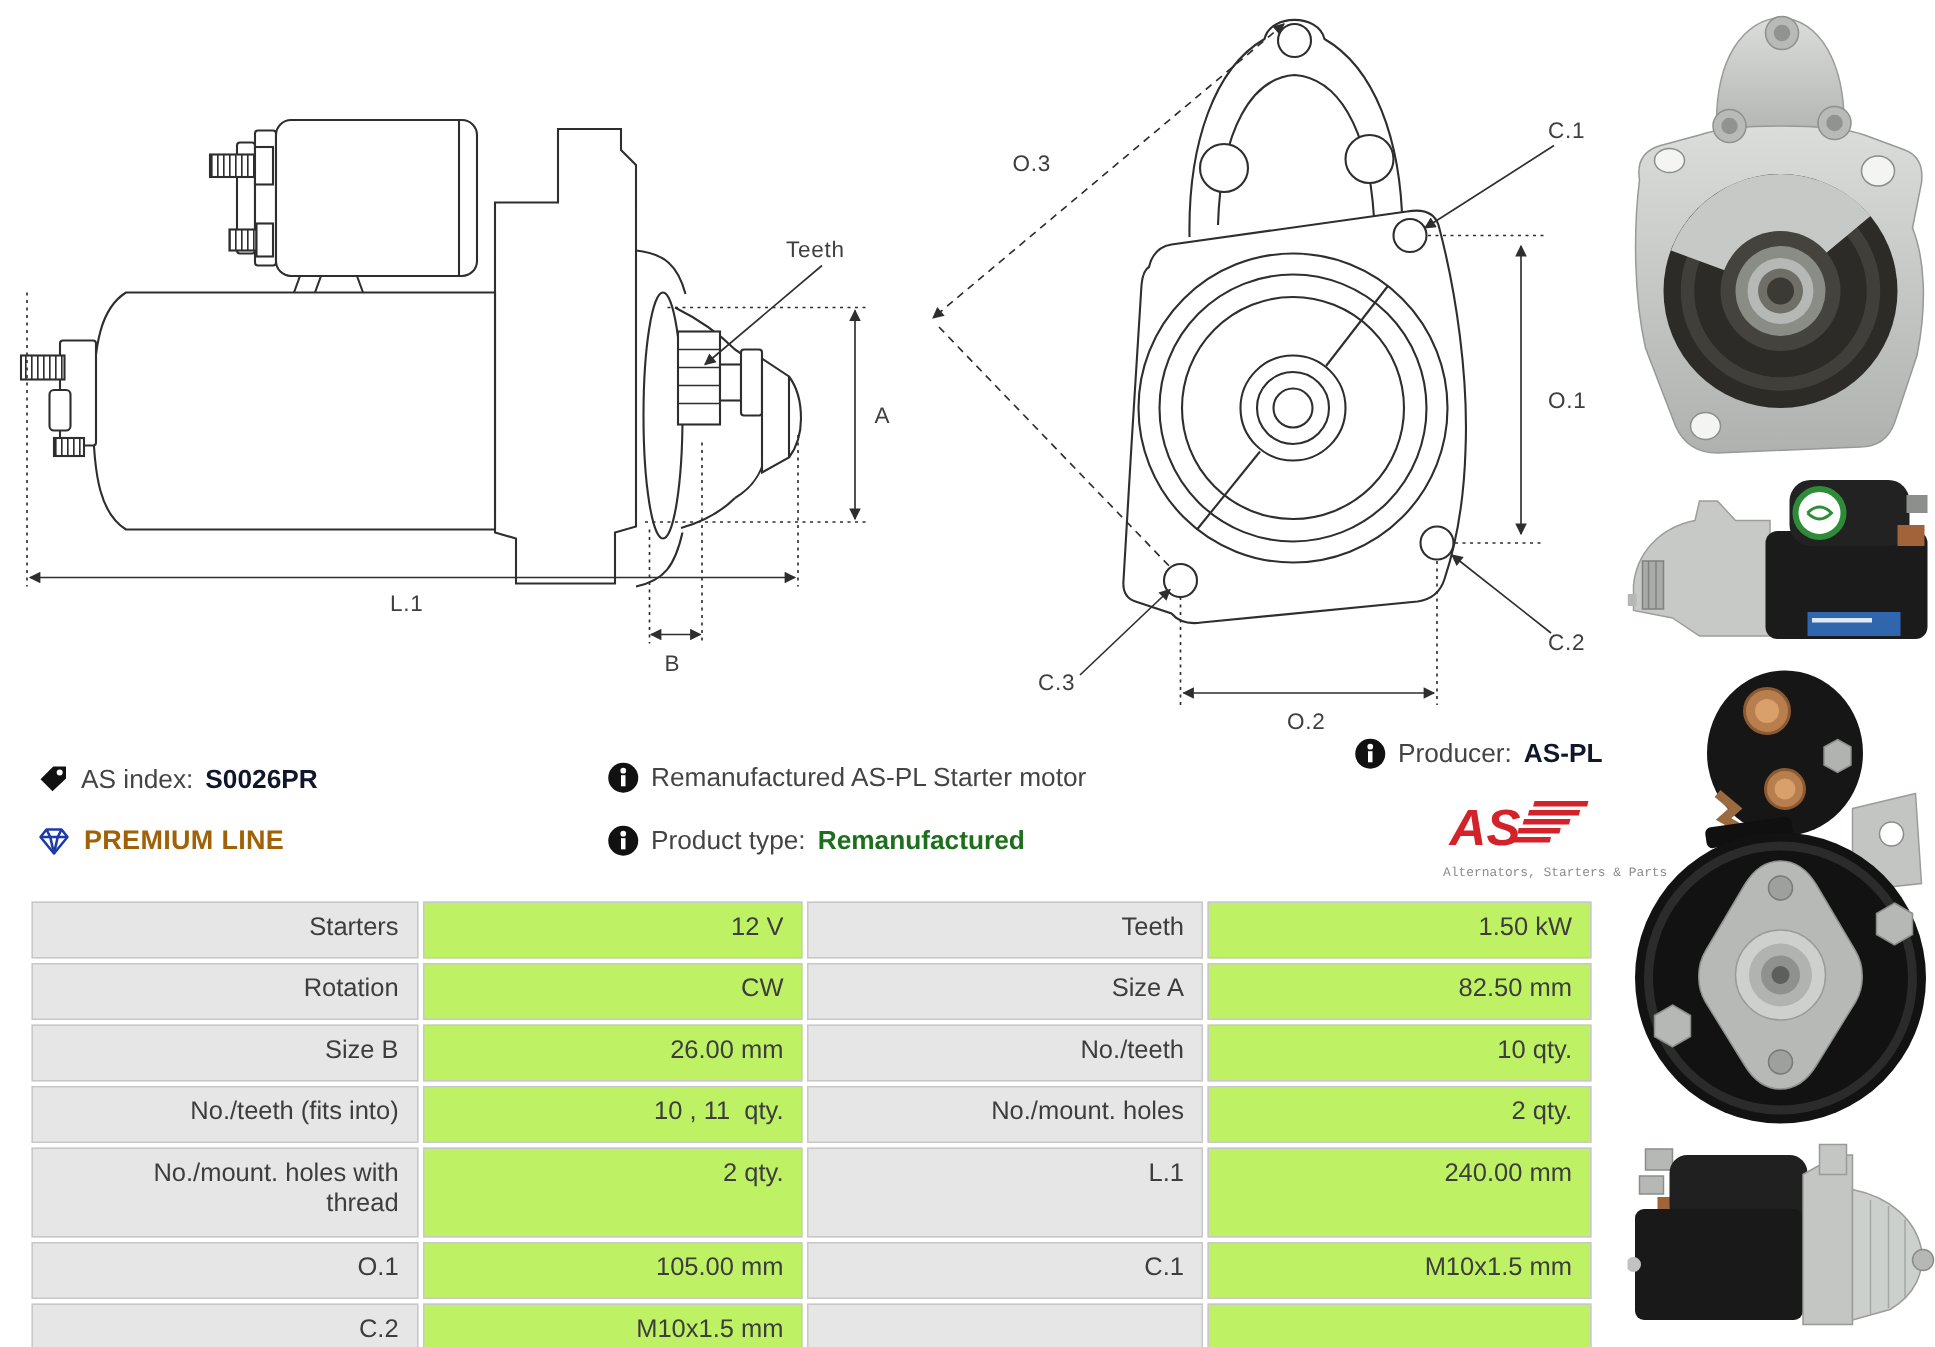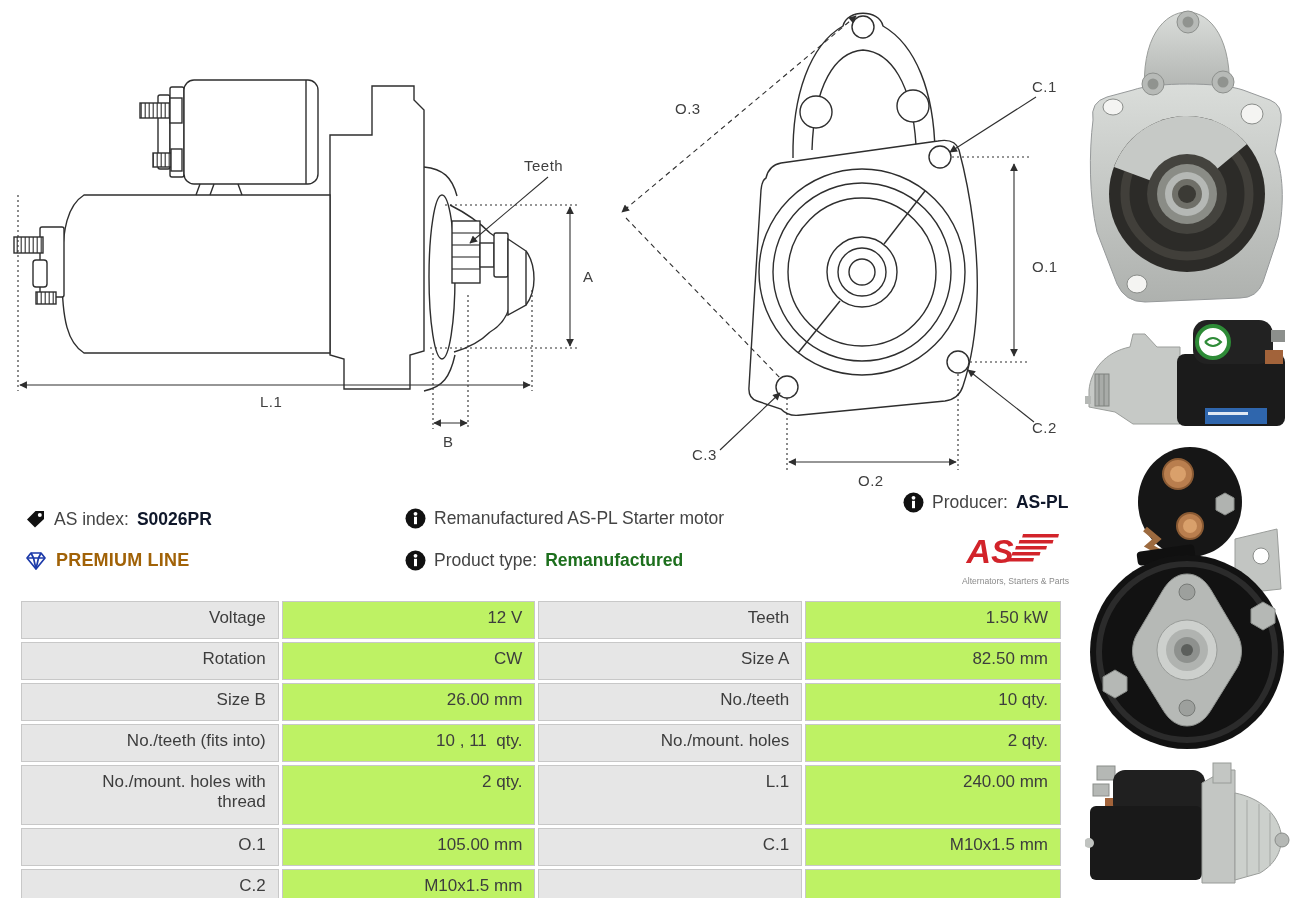--- a/index.html
+++ b/index.html
@@ -7,21 +7,21 @@
         font-family:"Liberation Sans",sans-serif;color:#3d3d3d;}
   svg text{font-family:"Liberation Sans",sans-serif;}
   .dimtext{font-size:15px;fill:#3f3f3f;letter-spacing:.5px;}
   .abs{position:absolute;}
   
   .info-item{position:absolute;display:flex;align-items:center;gap:8px;font-size:17.5px;color:#444;}
   .info-item .val{font-weight:bold;color:#0f172a;}
   .premium{color:#a16207;font-weight:bold;font-size:18px;letter-spacing:.2px;}
   .green{color:#1d6f1d;font-weight:bold;}
   .logo-box{position:absolute;text-align:left;}
-  .logo-tagline{font-size:8.6px;color:#8b8b8b;margin-top:0px;white-space:nowrap;}
+  .logo-tagline{font-size:8.6px;color:#8b8b8b;margin-top:0px;white-space:nowrap;font-family:Liberation Mono, monospace;}
   
   table.spec{position:absolute;left:18px;top:598px;width:1046px;
              border-collapse:separate;border-spacing:3px 3px;table-layout:fixed;}
   table.spec td{border:1px solid #c8c8c8;font-size:17px;color:#3d3d3d;
                 text-align:right;vertical-align:top;padding:6px 12px 4px 12px;height:26px;}
   table.spec td.label{background:#e6e6e6;padding-left:55px;}
   table.spec td.value{background:#bef264;white-space:pre;}
   table.spec tr.tall td{height:48px;}
 </style>
 </head>
@@ -306,21 +306,21 @@
 
   <table class="spec">
     <colgroup>
         <col style="width:25%">
         <col style="width:24.6%">
         <col style="width:25.6%">
         <col style="width:24.8%">
       </colgroup>
     <tbody>
         <tr>
-          <td class="label">Voltage</td>
+          <td class="label">Starters</td>
           <td class="value">12 V</td>
           <td class="label">Teeth</td>
           <td class="value">1.50 kW</td>
         </tr>
         <tr>
           <td class="label">Rotation</td>
           <td class="value">CW</td>
           <td class="label">Size A</td>
           <td class="value">82.50 mm</td>
         </tr>

